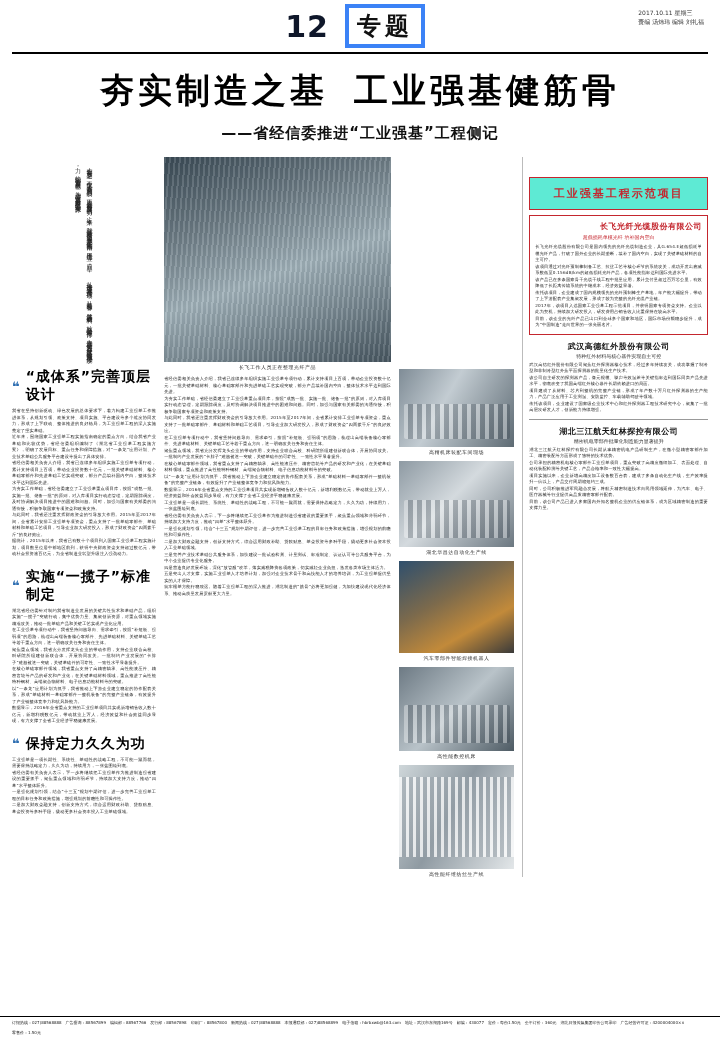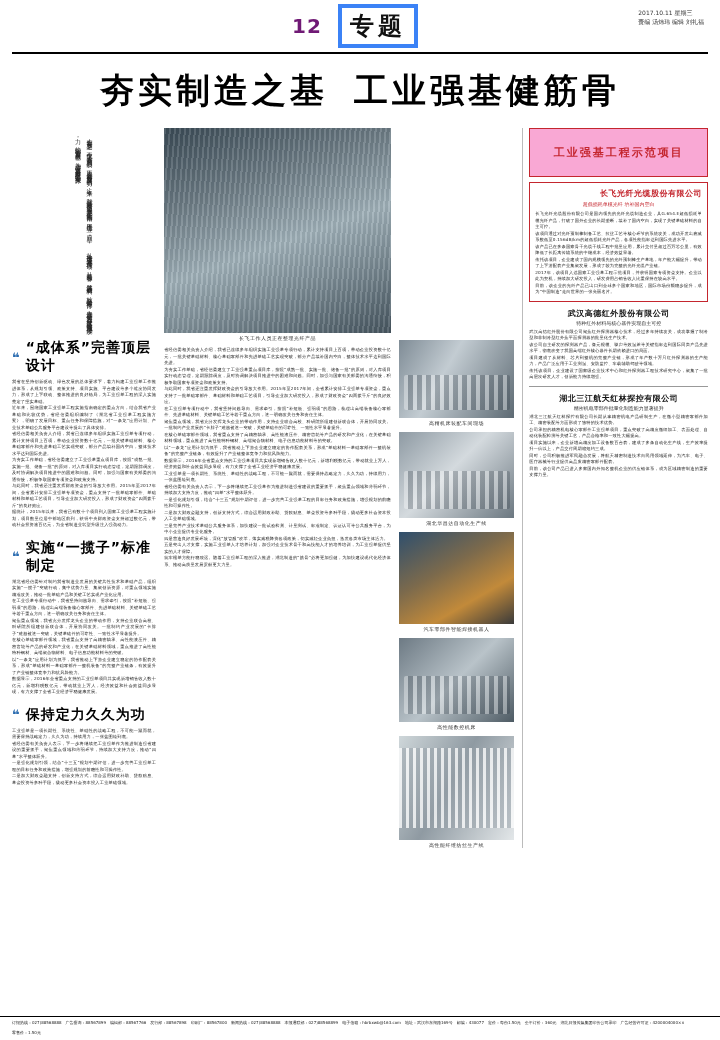--- a/index.html
+++ b/index.html
@@ -18,21 +18,21 @@
     padding:0 12px;
   }
   
   .masthead{
     position:relative;
     height:52px;
     border-bottom:2px solid #000;
     display:flex;align-items:center;justify-content:center;
   }
   .page-num{
-    font-size:20px;font-weight:bold;color:#701a75;
+    font-size:30px;font-weight:bold;color:#0f172a;
     letter-spacing:1px;margin-right:16px;
   }
   .section-box{
     border:4px solid #3b82f6;
     padding:2px 8px;
     font-size:24px;font-weight:bold;
     letter-spacing:4px;
     margin-right:10px;
   }
   .paper-name{
@@ -120,26 +120,26 @@
     content:"";position:absolute;left:0;right:0;top:12%;height:76%;
     background:repeating-linear-gradient(90deg,rgba(255,255,255,.75) 0 3px,rgba(150,160,168,.5) 3px 7px);
   }
   
   .demo-box{
     border:1.5px solid #c4262e;
     padding:5px;
     margin-bottom:6px;
   }
   .demo-header{
-    background:#f9a8d4;
+    background:#5eead4;
     color:#c4262e;
     font-size:11px;font-weight:bold;letter-spacing:2px;
     text-align:center;
     border:1px solid #c4262e;
-    padding:16px 0;margin-bottom:5px;
+    padding:8px 0;margin-bottom:5px;margin-top:20px;
   }
   .demo-title{
     color:#c4262e;font-size:8px;font-weight:bold;text-align:right;letter-spacing:.5px;
   }
   .demo-sub{
     color:#c4262e;font-size:5px;text-align:center;margin:2px 0 4px;
   }
   .co-title{
     font-size:8px;font-weight:bold;text-align:center;margin:6px 0 1px;letter-spacing:.5px;
   }
@@ -170,20 +170,21 @@
     <div class="masthead-meta">
       <div>2017.10.11 星期三</div>
       <div>责编 汤炜玮  编辑 刘礼福</div>
     </div>
   </div>
 
   <div class="headline-wrap">
     <div class="headline">
       <span>夯实制造之基</span><span class="gap"></span><span>工业强基健筋骨</span>
     </div>
+    <div class="subhead">——省经信委推进“工业强基”工程侧记</div>
   </div>
 
   <div class="grid">
 
     <div class="col-left">
       <div class="vtext">夯实制造之基，不仅关乎一省制造的品质，更决定着制造业发展的动力。近年来，我省认真贯彻落实工业强基工程实施指南，围绕工业“四基”，扎实推进工业强基专项行动，从高端装备、关键基础材料、核心基础零部件、先进基础工艺和产业技术基础等领域持续发力，筑牢制造业发展根基，为全省经济高质量发展提供坚实支撑。</div>
 
       <div class="sub-title">
         <span class="quote-mark">❝</span>
         <span>“成体系”完善顶层设计</span>

